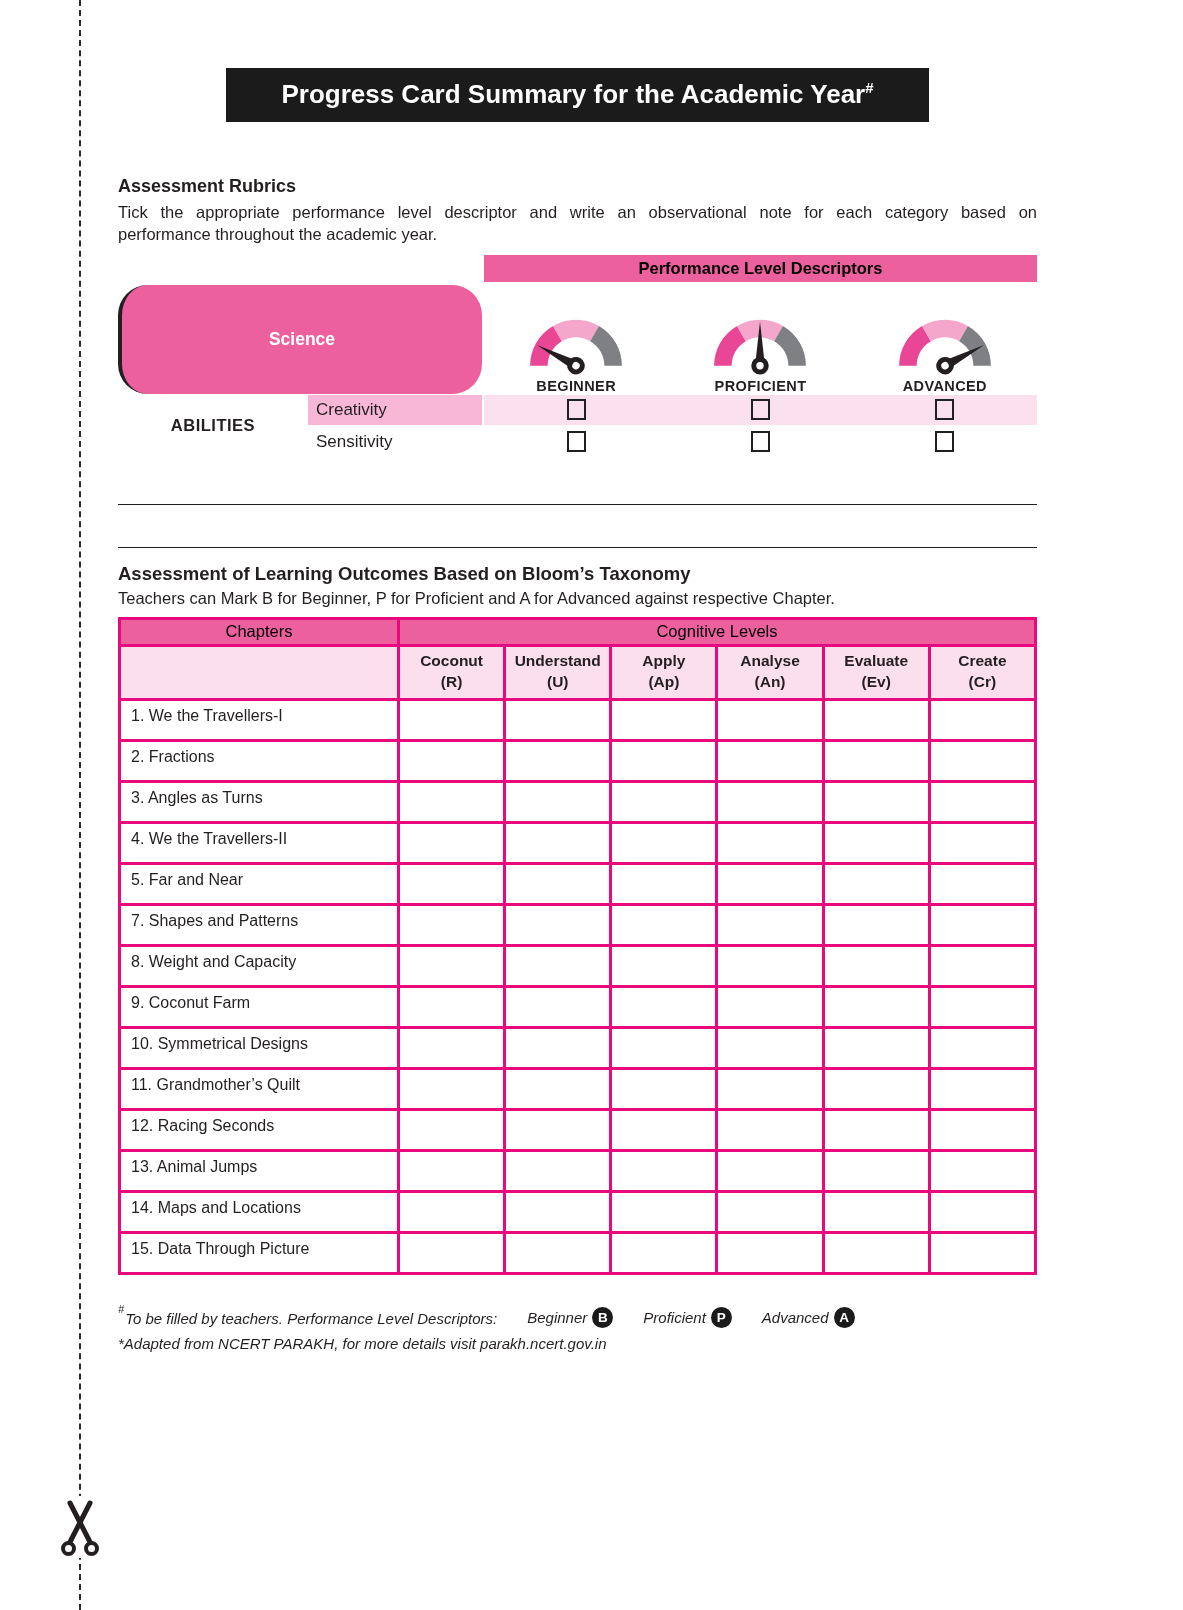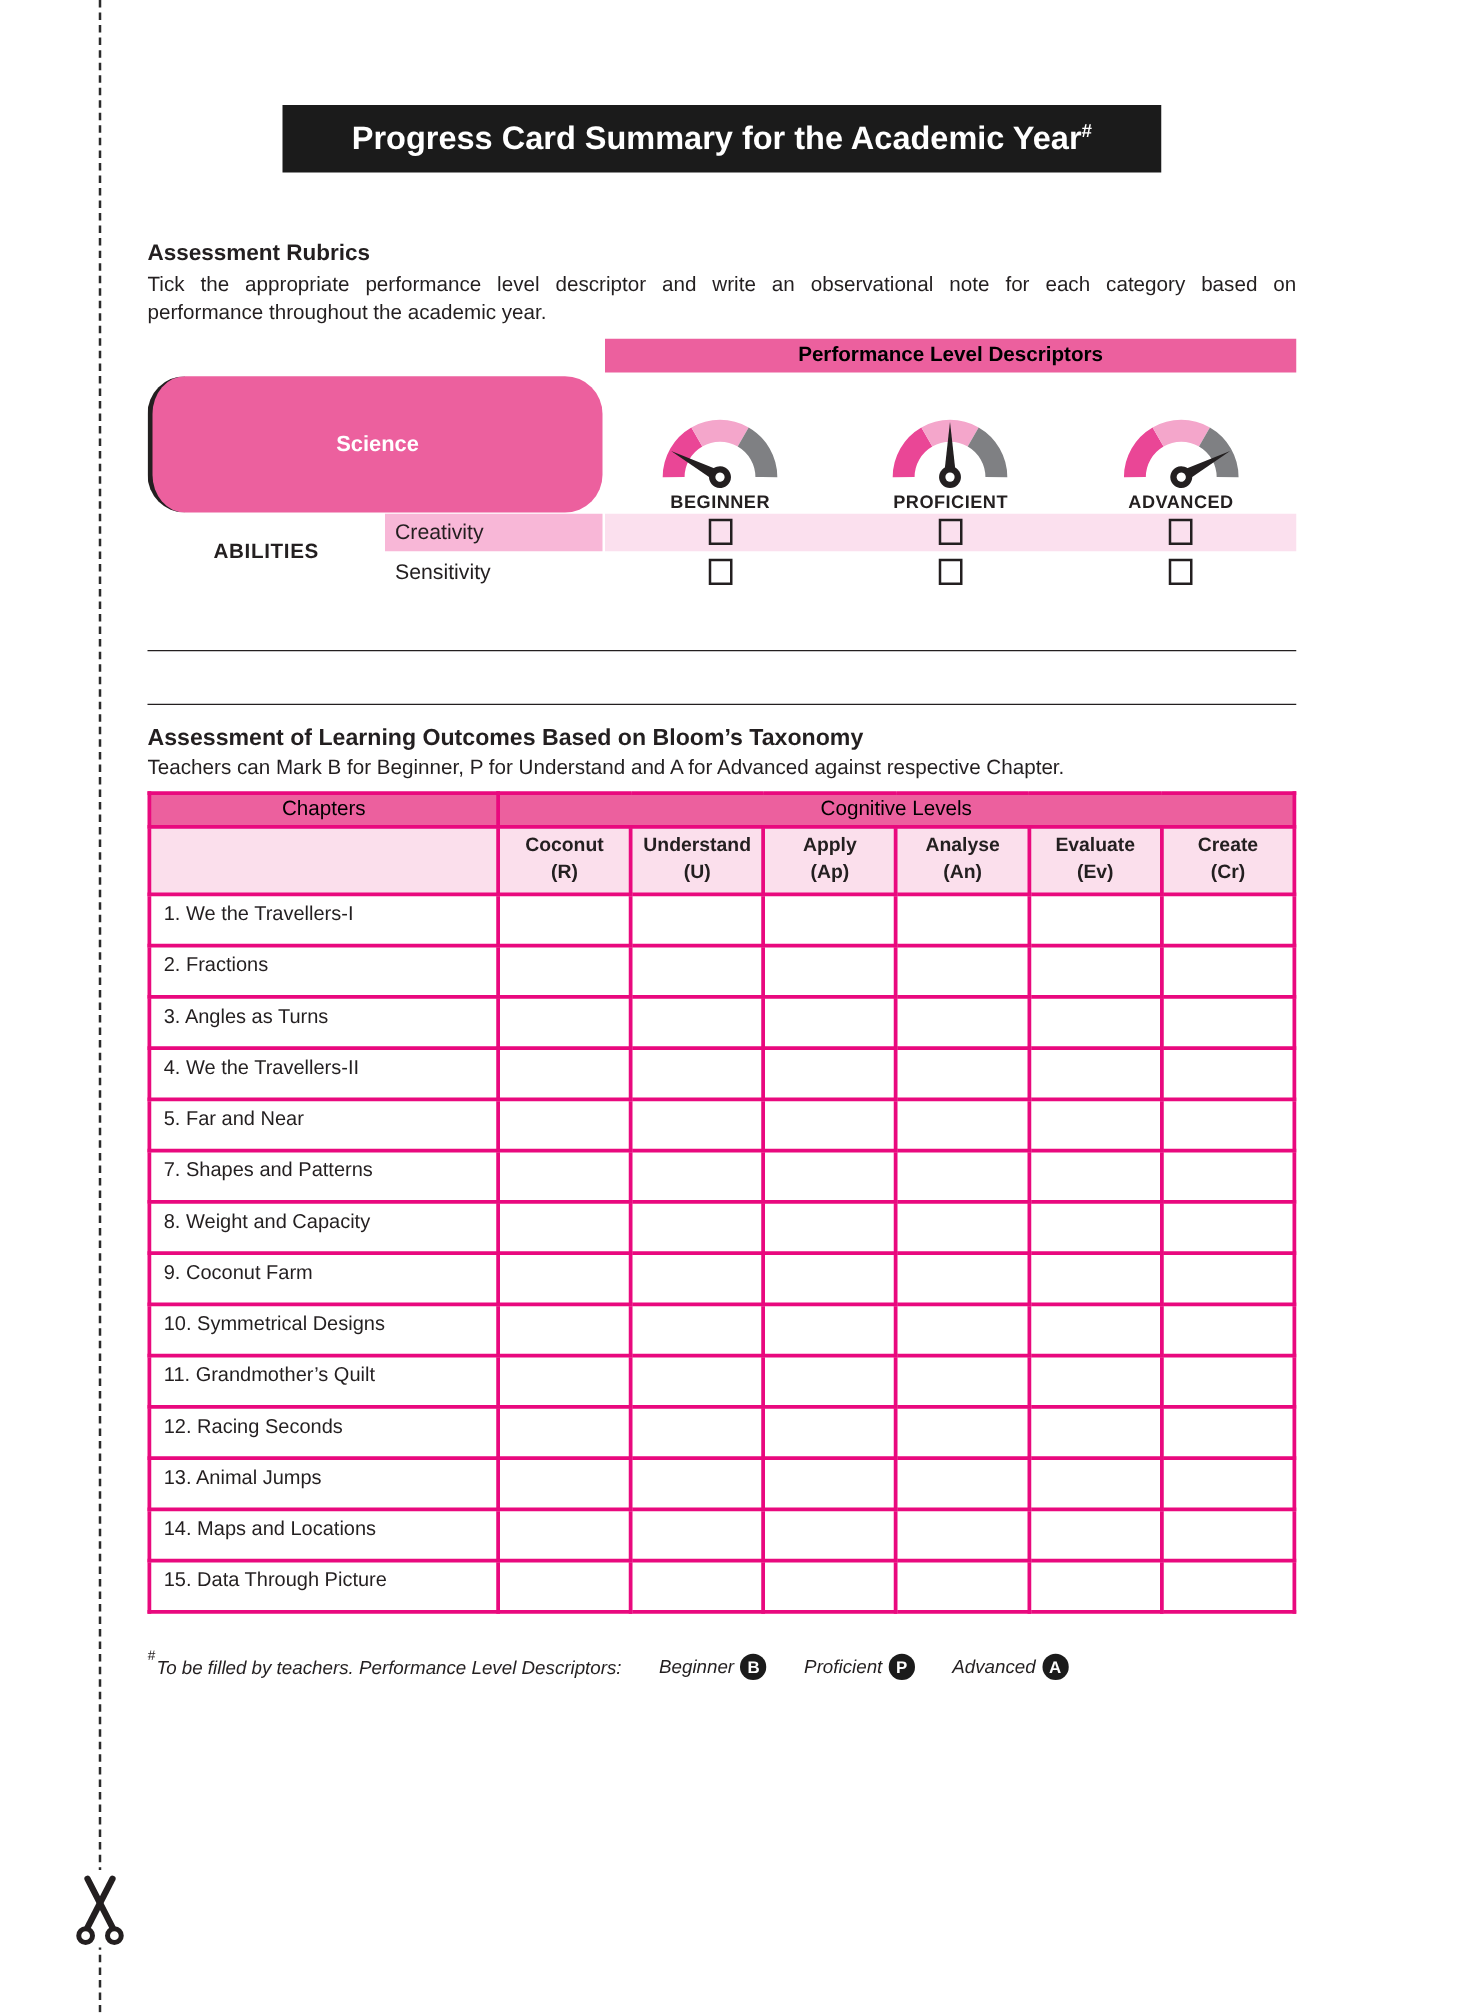--- a/index.html
+++ b/index.html
@@ -5,21 +5,21 @@
   * { margin:0; padding:0; box-sizing:border-box; }
   html,body { background:#ffffff; }
   .page {
     position:relative; width:1183px; height:1610px; background:#ffffff;
     font-family:"Liberation Sans", sans-serif; color:#231f20; overflow:hidden;
   }
   .cut-line { position:absolute; left:79px; top:0; bottom:0; width:0;
     border-left:2px dashed #2b2b2b; }
   .scissors { position:absolute; left:59px; top:1496px; width:42px; height:62px; background:#fff; }
 
-  .content { position:absolute; left:118px; top:16px; width:919px; }
+  .content { position:absolute; left:118px; top:0; width:919px; }
 
   .title-bar { margin:68px auto 0; width:703px; background:#1b1b1b; color:#ffffff;
     text-align:center; font-weight:bold; font-size:26px; padding:11px 0 12px; }
   .title-bar sup { font-size:15px; }
   .subtitle { text-align:center; font-size:22px; font-weight:bold; margin-top:11px; color:#1b1b1b; }
   .subtitle sup { font-size:13px; }
 
   .sec-heading { font-size:18px; font-weight:bold; margin:54px 0 5px; }
   .instr-line1 { font-size:16.5px; line-height:1.32; text-align:justify; text-align-last:justify; }
   .instr-line2 { font-size:16.5px; line-height:1.32; }
@@ -184,21 +184,21 @@
               </div>
   </div>
           </div>
       </div>
     </div>
 
     <hr class="rule rule1">
     <hr class="rule rule2">
 
     <div class="sec-heading2">Assessment of Learning Outcomes Based on Bloom’s Taxonomy</div>
-    <div class="outcomes-instr">Teachers can Mark B for Beginner, P for Understand and A for Advanced against respective Chapter.</div>
+    <div class="outcomes-instr">Teachers can Mark B for Beginner, P for Proficient and A for Advanced against respective Chapter.</div>
 
     <table class="outcomes">
       <colgroup>
         <col style="width:279px">
         <col>
           <col>
           <col>
           <col>
           <col>
           <col>
@@ -375,16 +375,17 @@
           </span>
           <span class="badge-group">
             <span>Proficient</span>
             <span class="badge">P</span>
           </span>
           <span class="badge-group">
             <span>Advanced</span>
             <span class="badge">A</span>
           </span>
         </div>
+      <div class="fn2">*Adapted from NCERT PARAKH, for more details visit parakh.ncert.gov.in</div>
     </div>
 
   </div>
 </div>
 
 </body></html>

